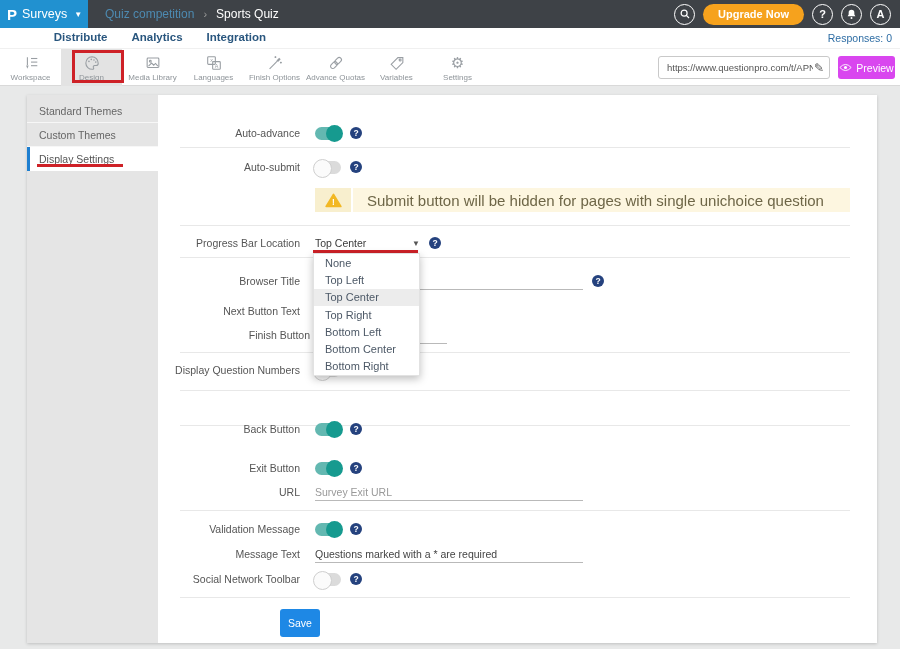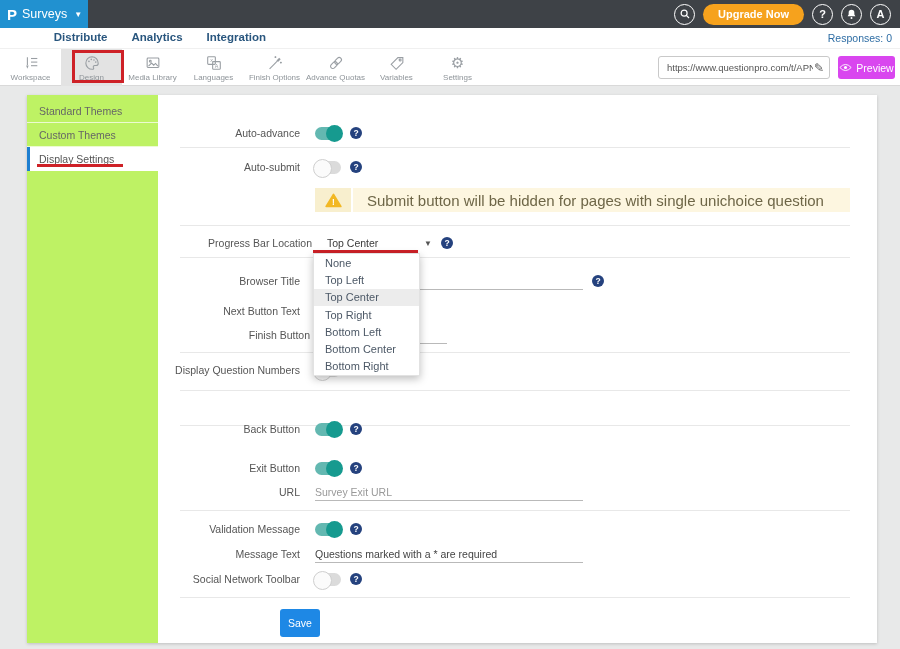--- a/index.html
+++ b/index.html
@@ -36,21 +36,21 @@
   .titem svg { display:block; }
   .titem .tlabel { font-size:8px; color:#8e9499; }
   .gear-glyph { font-size:15px; color:#999ea3; line-height:18px; }
   .anno-design { position:absolute; left:72px; top:1px; width:52px; height:33px; border:3px solid #ce2127; pointer-events:none; }
   .urlbox { position:absolute; left:658px; top:7px; width:172px; height:23px; background:#fff; border:1px solid #c9c9c9; border-radius:3px; display:flex; align-items:center; padding:0 5px 0 8px; }
   .urlbox .urltext { font-size:9.5px; color:#555; white-space:nowrap; overflow:hidden; width:146px; }
   .urlbox .pencil { margin-left:auto; font-size:12px; color:#555; cursor:pointer; }
   .preview-btn { position:absolute; left:838px; top:7px; height:23px; width:57px; background:#d946ef; border-radius:3px; color:#fff; font-size:10.5px; display:flex; align-items:center; justify-content:center; gap:4px; cursor:pointer; }
   
   .card { position:absolute; left:27px; top:95px; width:850px; height:548px; background:#fff; box-shadow:0 1px 3px rgba(0,0,0,0.18); }
-  .sidebar { position:absolute; left:0; top:0; width:131px; height:548px; background:#bef264; }
+  .sidebar { position:absolute; left:0; top:0; width:131px; height:548px; background:#e5e5e5; }
   .side-list { padding-top:4px; }
   .side-item { height:24px; display:flex; align-items:center; padding-left:12px; font-size:10.5px; color:#666; border-bottom:1px solid rgba(255,255,255,0.7); cursor:pointer; }
   .side-item.active { background:#fff; border-left:3px solid #1e7fd0; padding-left:9px; color:#555; border-bottom:none; }
   .anno-side-underline { position:absolute; left:10px; top:69px; width:86px; height:3px; background:#ce2127; pointer-events:none; }
   .main { position:absolute; left:131px; top:0; width:719px; height:548px; background:#fff; }
   
   .frow { position:absolute; left:0; width:100%; height:24px; display:flex; align-items:center; }
   .flabel { width:142px; text-align:right; font-size:10.5px; color:#555; }
   .fctl { margin-left:15px; display:flex; align-items:center; gap:9px; }
   .sep { position:absolute; left:22px; right:27px; height:1px; background:#e8e8e8; }
@@ -81,20 +81,25 @@
   .save-btn { position:absolute; left:122px; top:514px; height:28px; background:#1e88e5; border:none; border-radius:3px; color:#fff; font-size:10.5px; padding:0 8px; cursor:pointer; font-family:"Liberation Sans", sans-serif; }
 </style>
 </head>
 <body>
 
 <div class="topbar">
   <div class="brand">
     <span class="brand-logo">P</span>
     <span class="brand-name">Surveys</span>
     <span class="brand-caret">▼</span>
+  </div>
+  <div class="breadcrumb">
+    <span class="bc-folder">Quiz competition</span>
+    <span class="bc-chev">›</span>
+    <span class="bc-current">Sports Quiz</span>
   </div>
   <div class="top-right">
     <div class="circle-btn">
       <svg width="14" height="14" viewBox="0 0 16 16">
           <circle cx="7" cy="7" r="3.4" stroke="#fff" fill="none" stroke-width="1.4"></circle>
           <line x1="9.6" y1="9.6" x2="12.6" y2="12.6" stroke="#fff" stroke-width="1.4"></line>
         </svg>
     </div>
     <div class="upgrade-btn">Upgrade Now</div>
     <div class="circle-btn">?</div>
@@ -235,21 +240,21 @@
       <span class="warn-icon-cell">
         <svg width="17" height="15" viewBox="0 0 20 18">
           <path d="M10 1.8 L18.8 16.2 H1.2 Z" fill="#f2b824" stroke="#f2b824" stroke-width="2" stroke-linejoin="round"></path>
           <text x="10" y="14" text-anchor="middle" font-size="10" font-weight="bold" fill="#fff" font-family="Liberation Sans, sans-serif">!</text>
         </svg>
       </span>
       <span class="warn-text">Submit button will be hidden for pages with single unichoice question</span>
     </div>
     <div class="sep" style="top:130px;"></div>
 
-    <div class="frow" style="top:136px;margin-left:12px;">
+    <div class="frow" style="top:136px;">
       <span class="flabel">Progress Bar Location</span>
       <span class="fctl">
         <span class="selectbox">
           <span>Top Center</span>
           <span class="caret">▼</span>
         </span>
         <span class="help">?</span>
       </span>
     </div>
     <div class="sep" style="top:162px;"></div>

